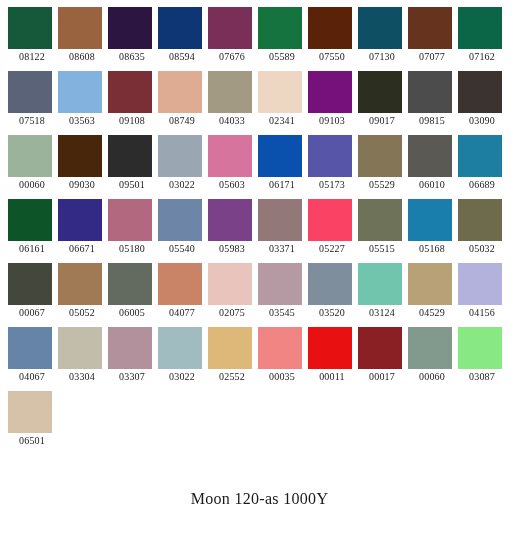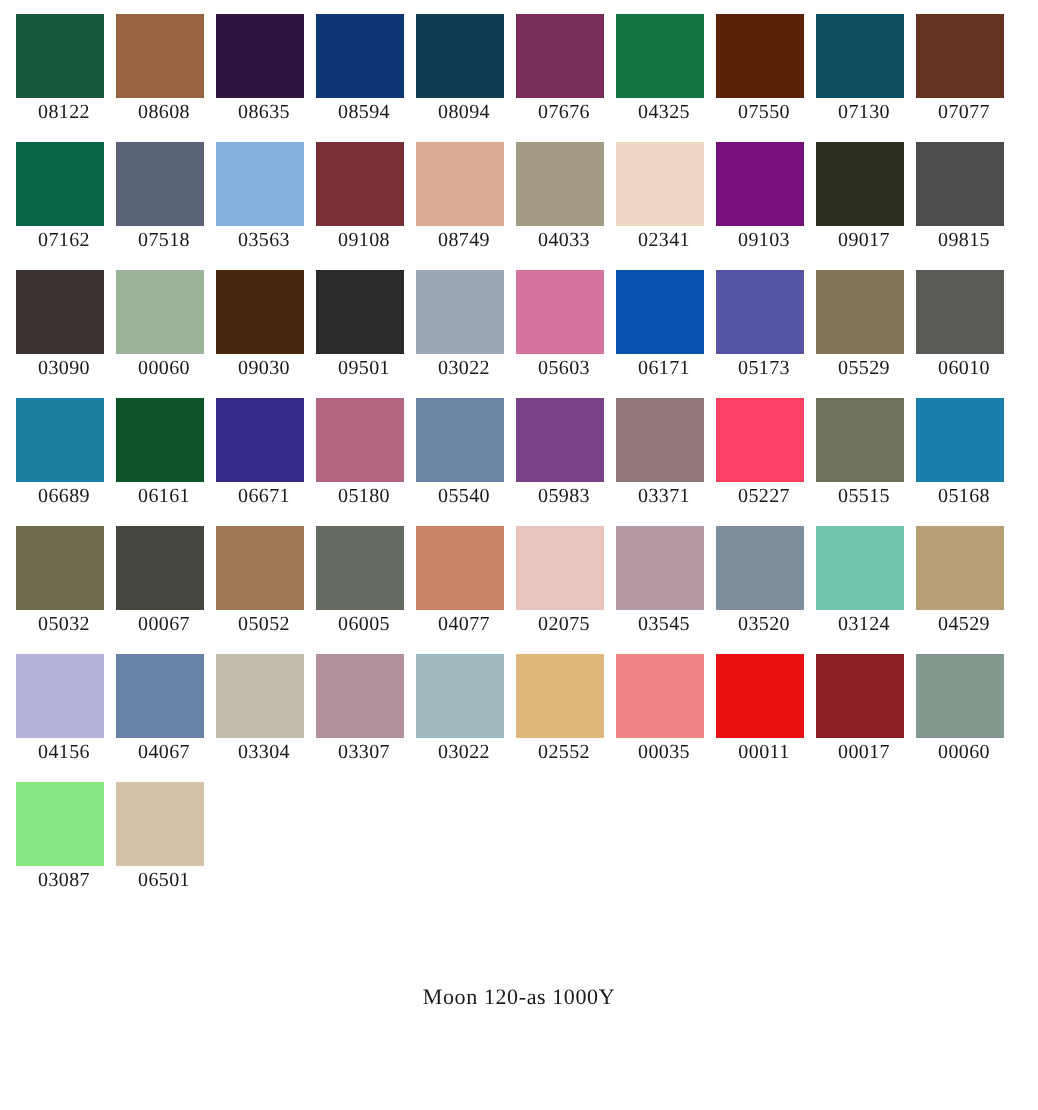--- a/index.html
+++ b/index.html
@@ -54,21 +54,21 @@
     letter-spacing: 0.2px;
     white-space: nowrap;
   }
   .caption {
     position: absolute;
     left: 0;
     right: 0;
     top: 492px;
     text-align: center;
     font-family: "Liberation Serif", "DejaVu Serif", serif;
-    font-size: 11px;
+    font-size: 16px;
     line-height: 14px;
     color: #1a1a1a;
     letter-spacing: 0.3px;
   }
 </style>
 </head>
 <body>
 
 <div id="chart-root">
 
@@ -83,30 +83,26 @@
       </div>
       <div class="swatch-cell">
         <div class="swatch-chip" style="background-color: rgb(44, 21, 64);"></div>
         <div class="swatch-label">08635</div>
       </div>
       <div class="swatch-cell">
         <div class="swatch-chip" style="background-color: rgb(14, 54, 117);"></div>
         <div class="swatch-label">08594</div>
       </div>
       <div class="swatch-cell">
-        <div class="swatch-chip" style="background-color: rgb(17, 60, 85);"></div>
-        <div class="swatch-label">08094</div>
-      </div>
-      <div class="swatch-cell">
         <div class="swatch-chip" style="background-color: rgb(122, 47, 88);"></div>
         <div class="swatch-label">07676</div>
       </div>
       <div class="swatch-cell">
         <div class="swatch-chip" style="background-color: rgb(20, 115, 63);"></div>
-        <div class="swatch-label">04325</div>
+        <div class="swatch-label">05589</div>
       </div>
       <div class="swatch-cell">
         <div class="swatch-chip" style="background-color: rgb(90, 34, 8);"></div>
         <div class="swatch-label">07550</div>
       </div>
       <div class="swatch-cell">
         <div class="swatch-chip" style="background-color: rgb(15, 79, 99);"></div>
         <div class="swatch-label">07130</div>
       </div>
       <div class="swatch-cell">

